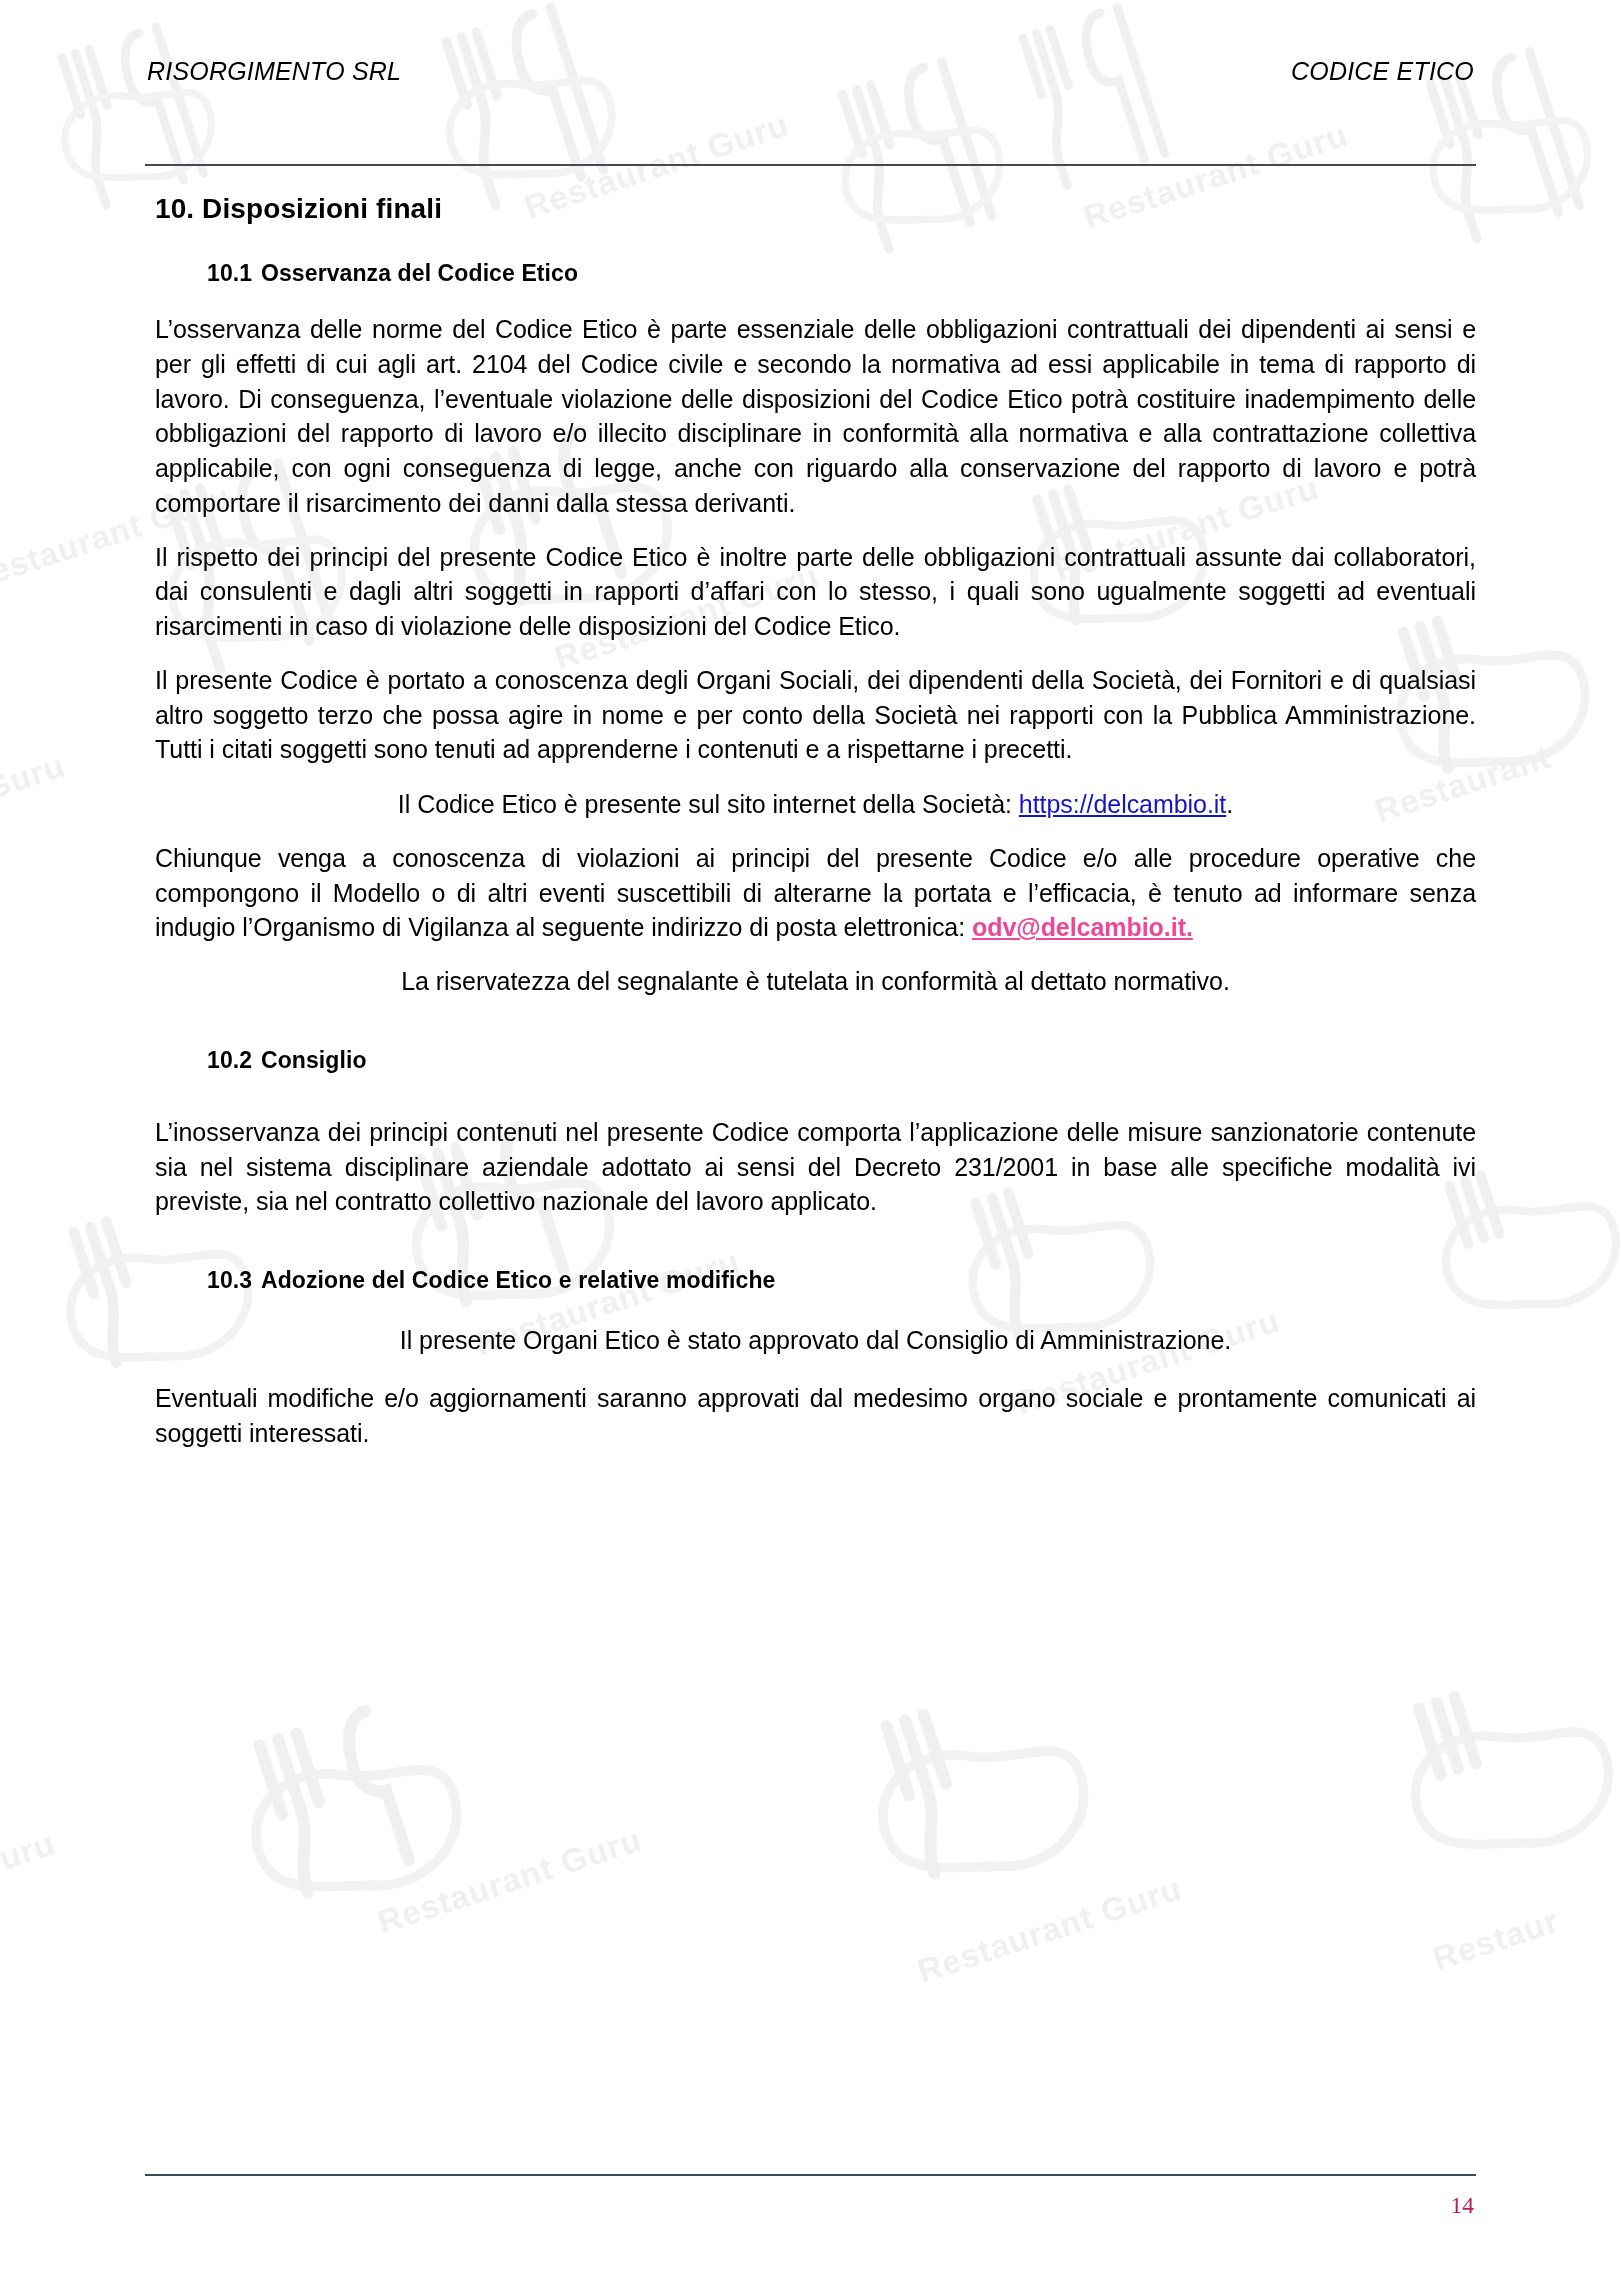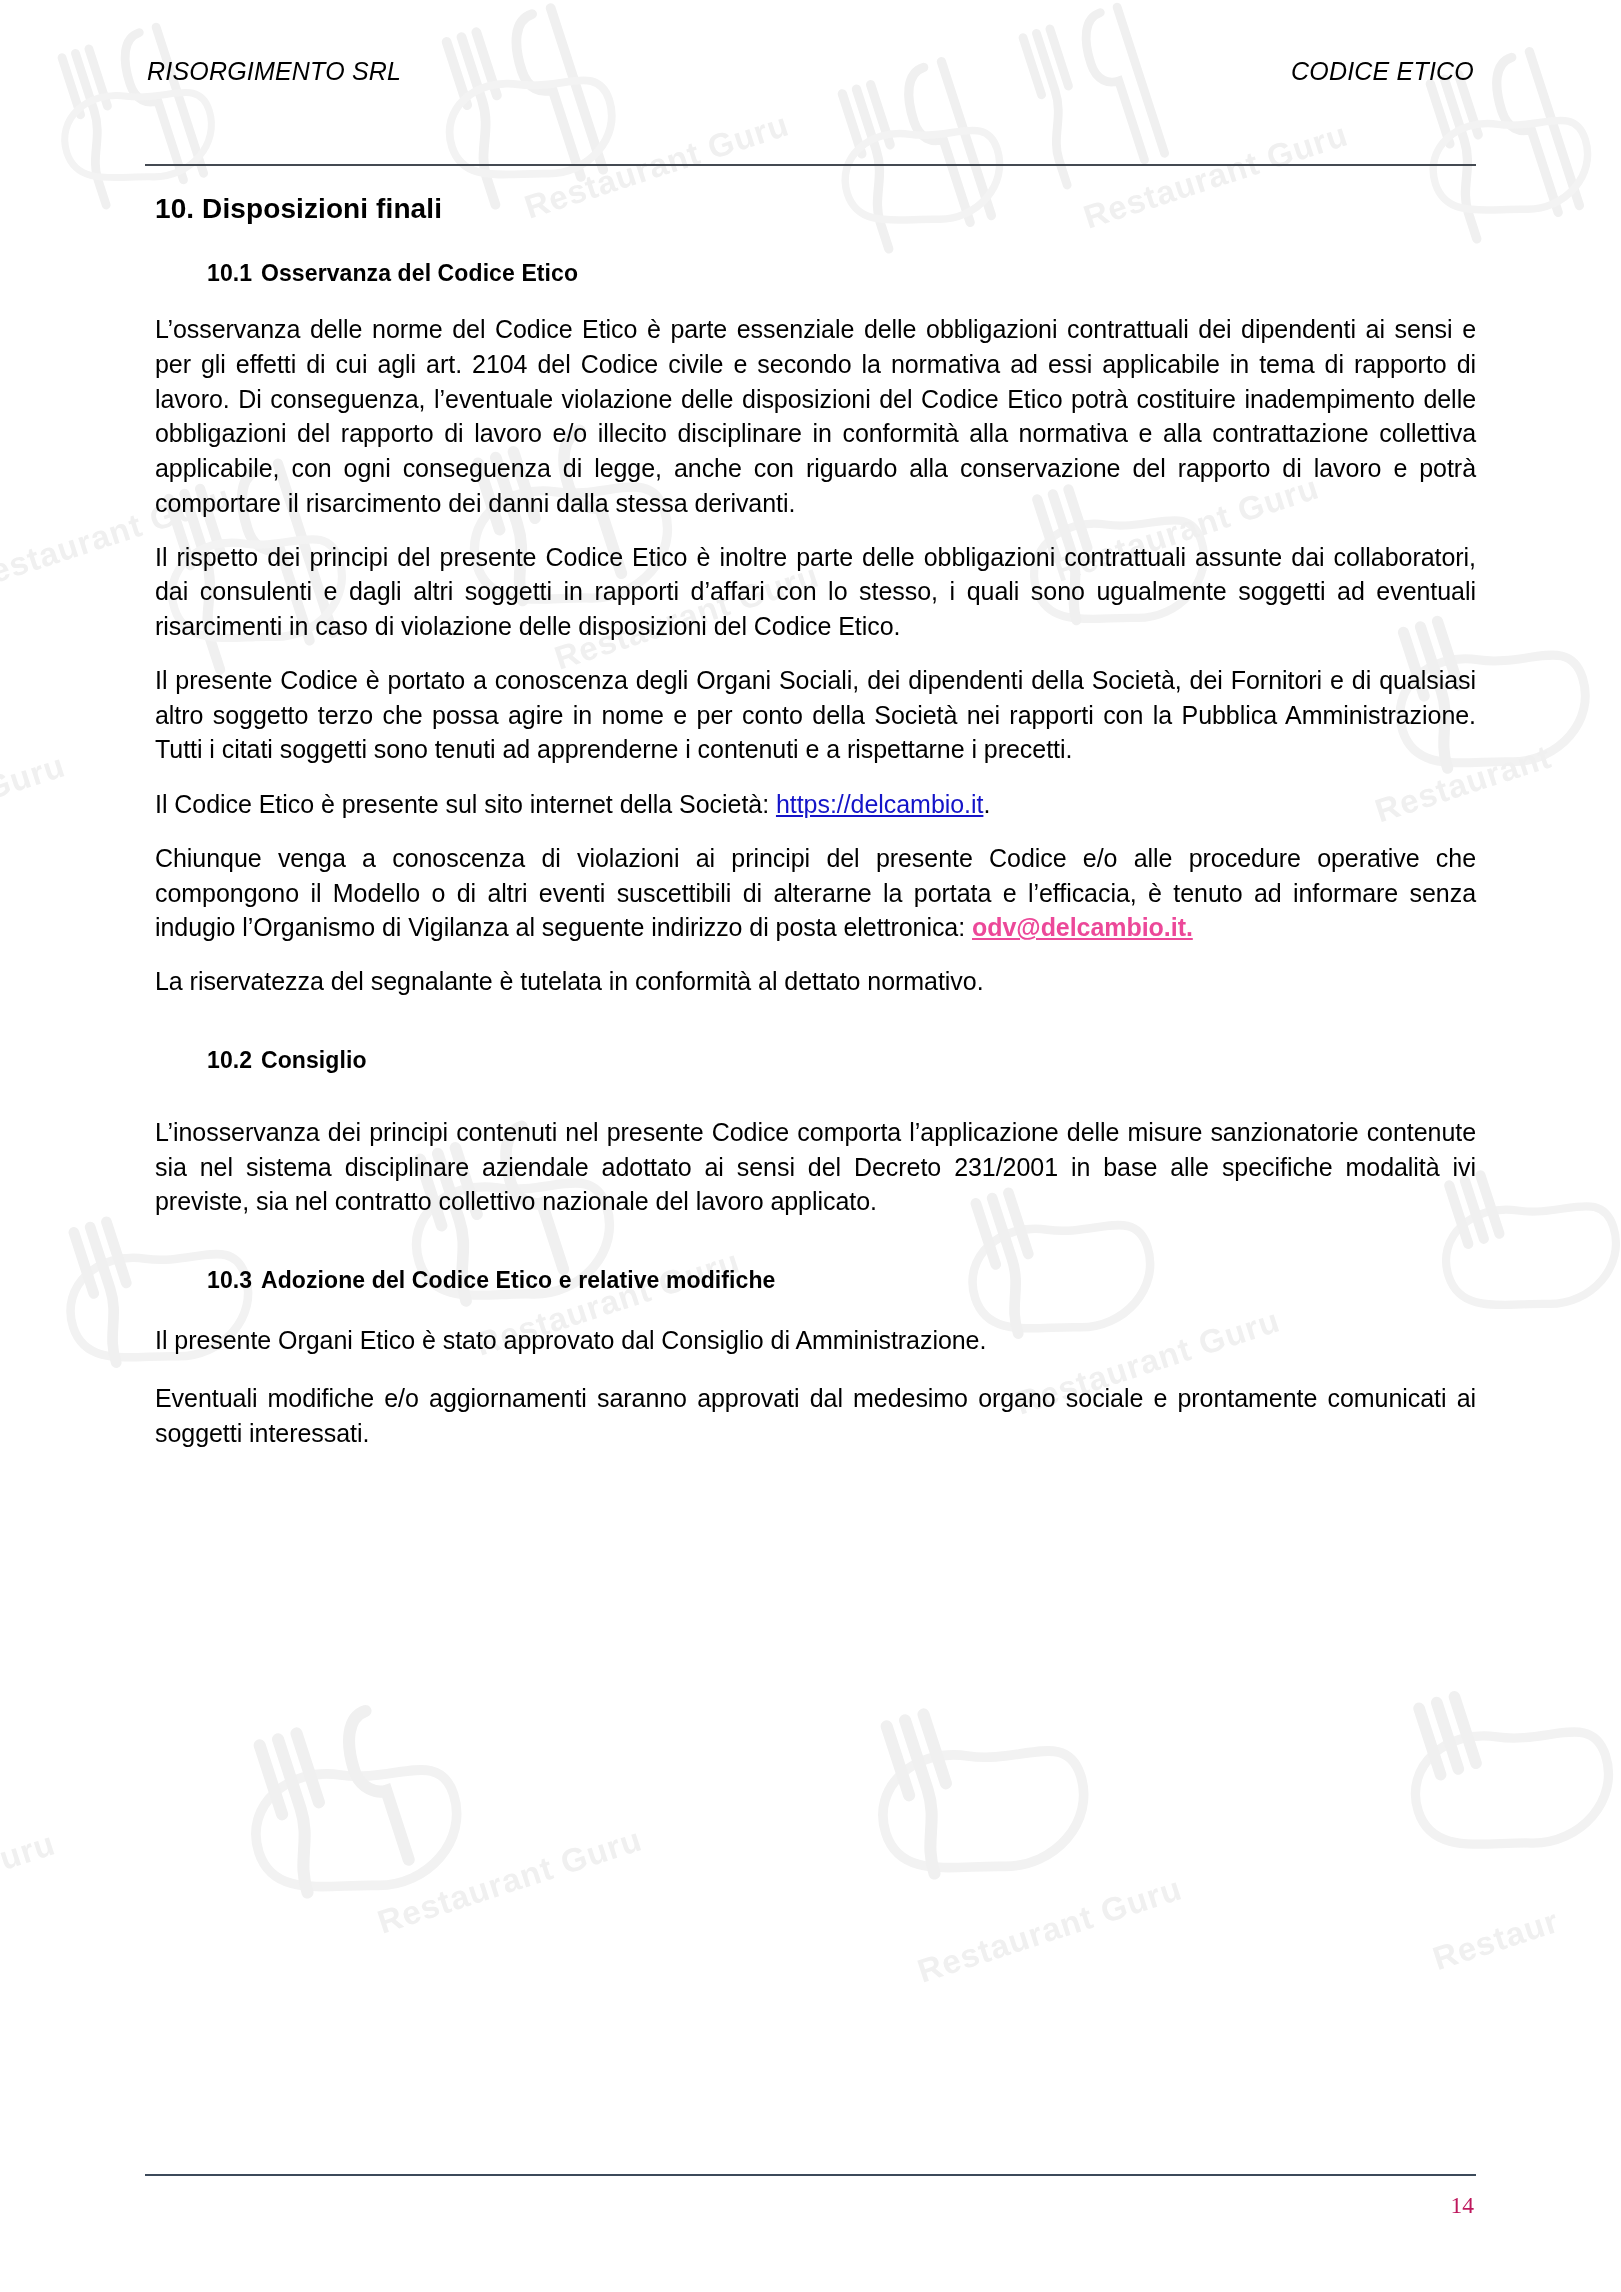--- a/index.html
+++ b/index.html
@@ -110,21 +110,21 @@
     font-size: 25px;
     line-height: 1.385;
     text-align: justify;
     text-justify: inter-word;
     margin: 0;
     padding: 0;
     letter-spacing: -0.05px;
     -webkit-hyphens: none;
     hyphens: none;
   }
-  p.body-par.no-justify { text-align: left; }
+  p.body-par.no-justify { text-align: center; }
 
   a.ext-link {
     color: #1414c8;
     text-decoration: underline;
     text-underline-offset: 2px;
   }
   .email-strong {
     font-weight: 700;
     text-decoration: underline;
     text-underline-offset: 2px;

